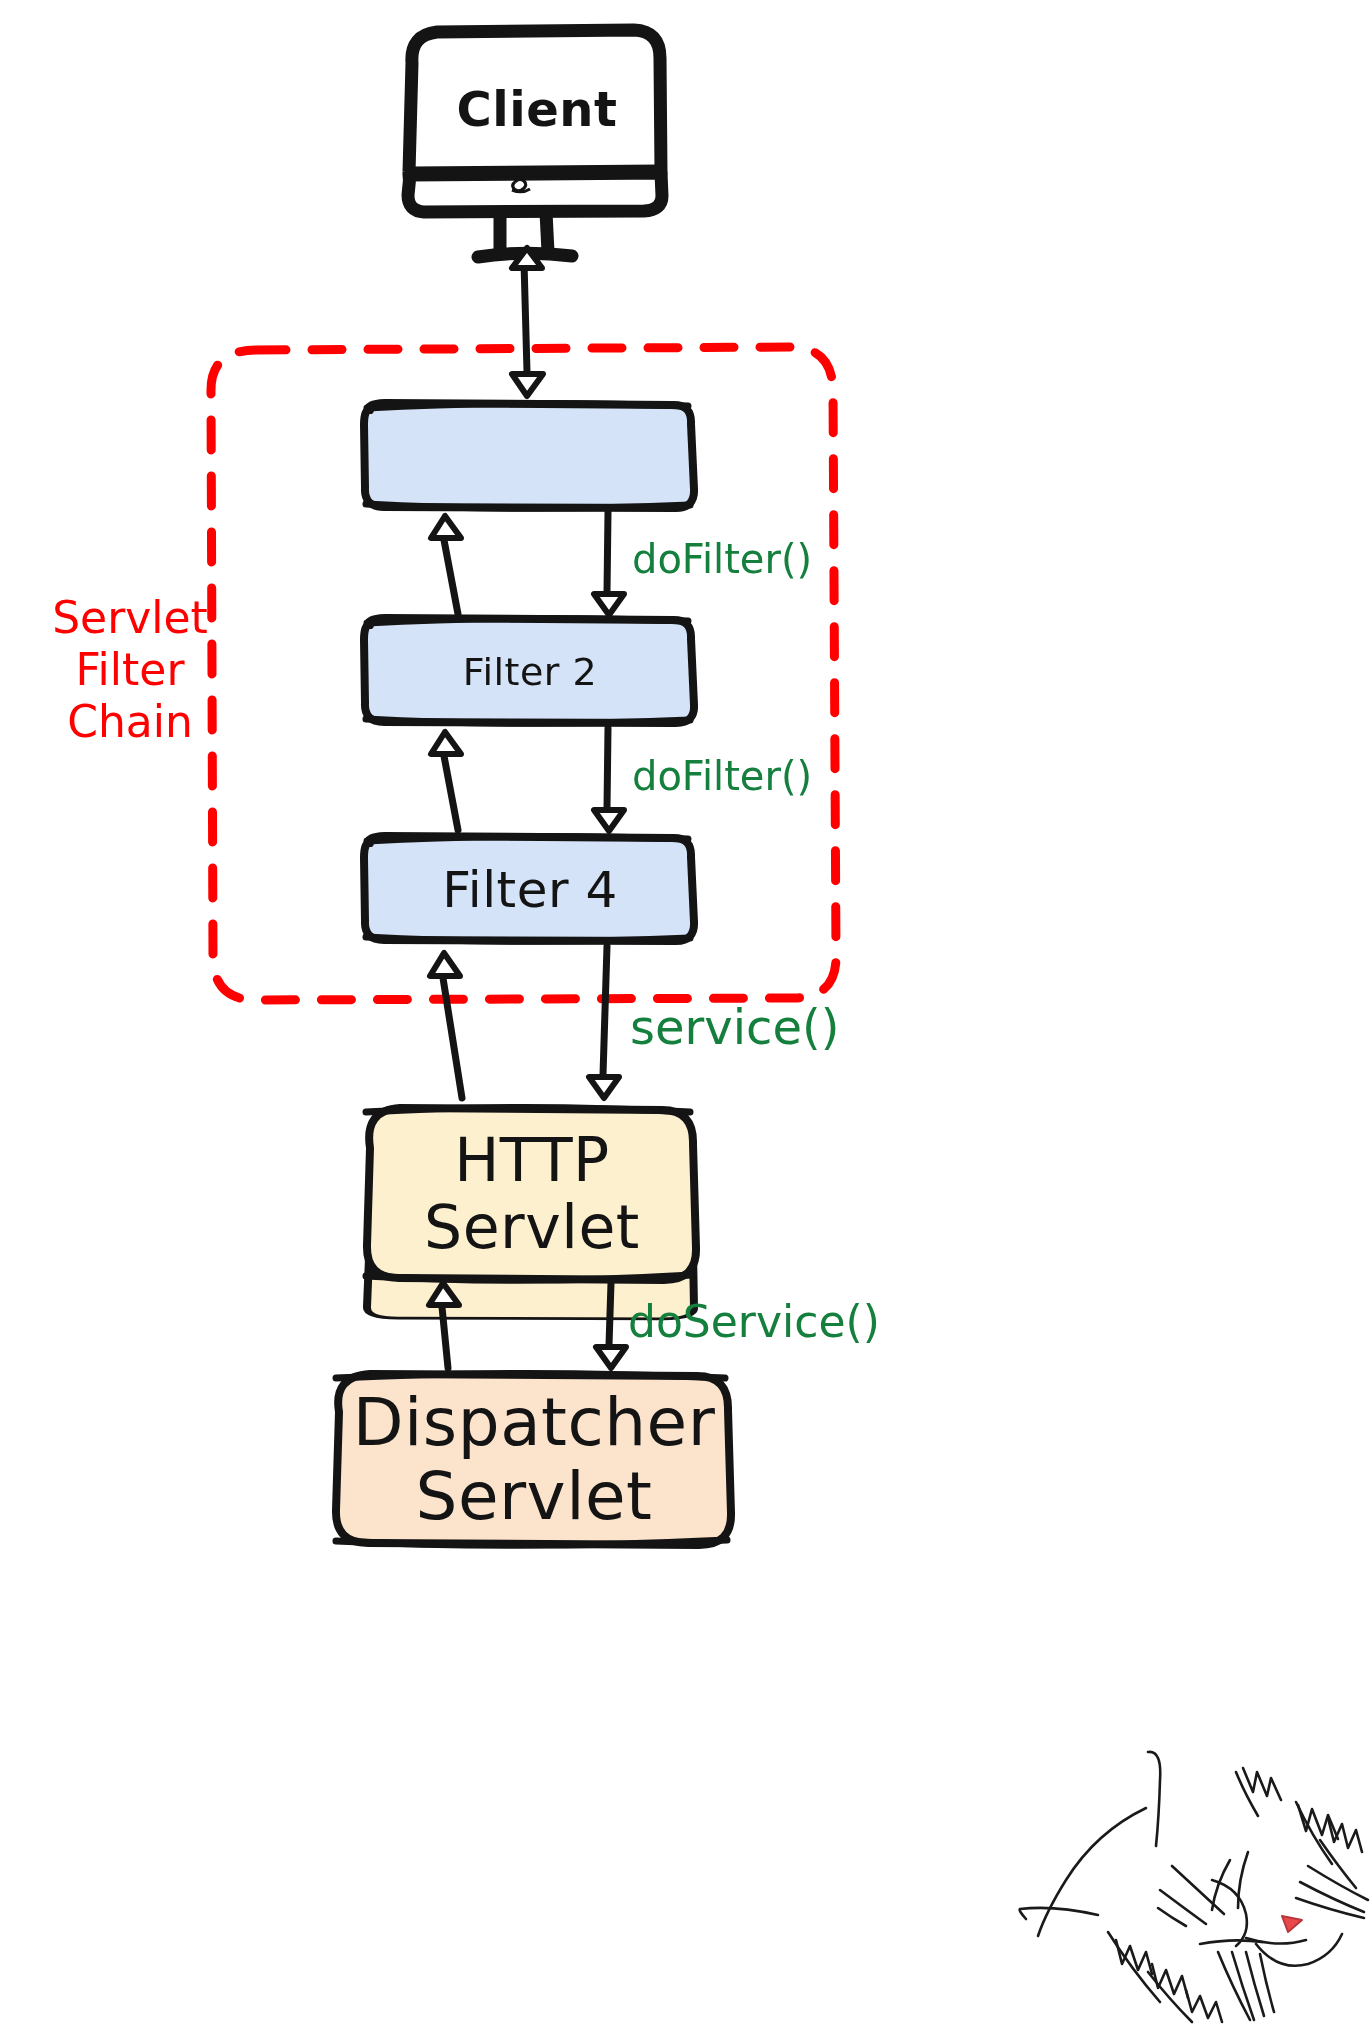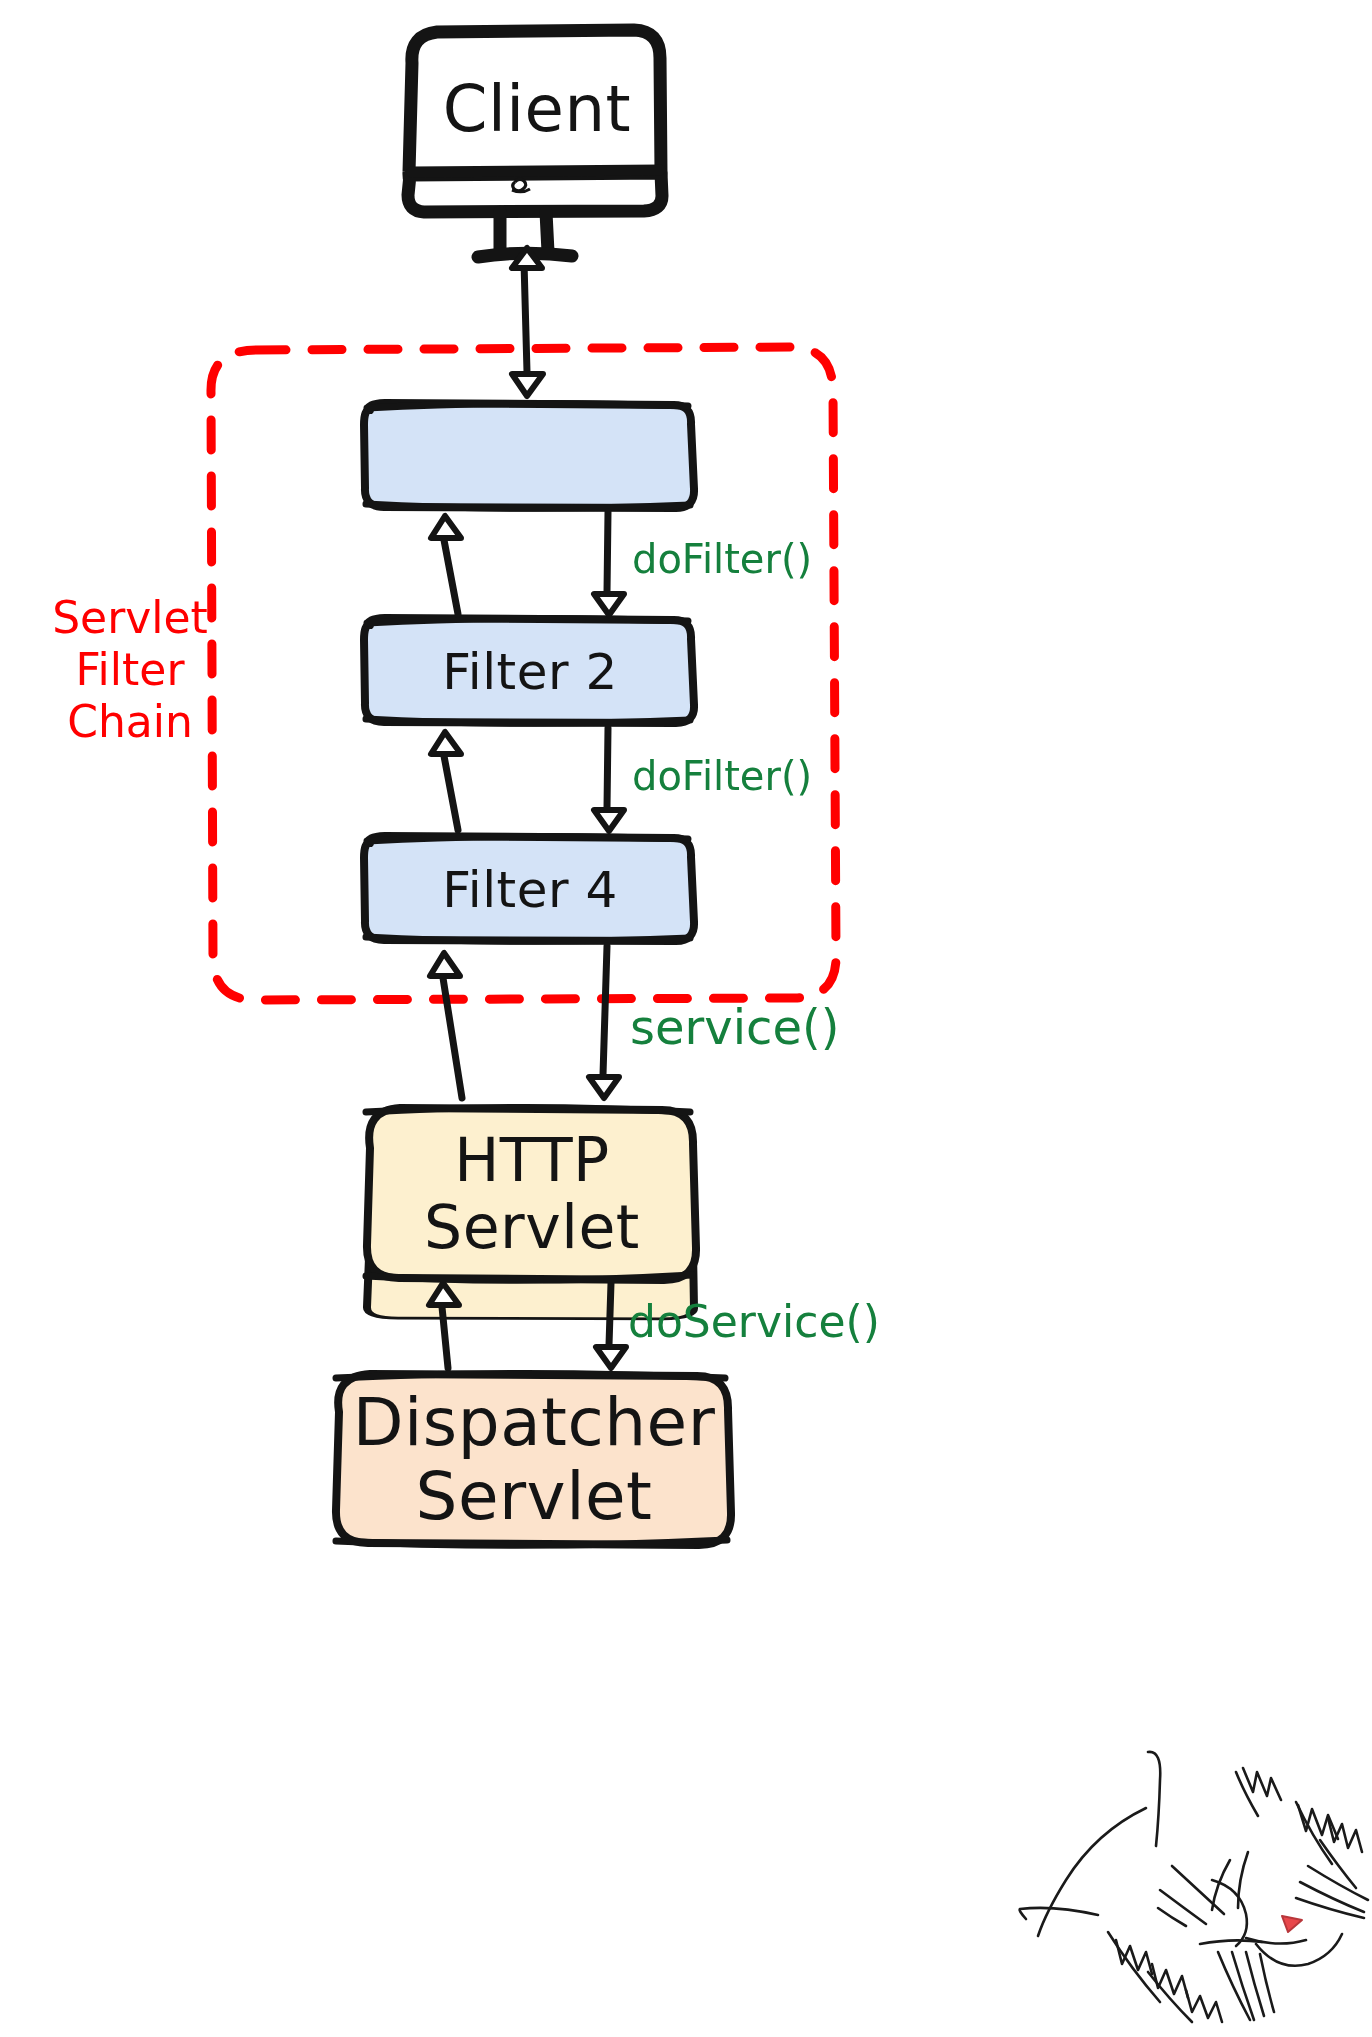--- a/index.html
+++ b/index.html
@@ -218,24 +218,24 @@
 
       <path d="M1116 1940 l6 24 l8 -18 l8 24 l8 -18 l6 22"></path>
       <path d="M1152 1964 l6 24 l8 -18 l8 24 l8 -18 l6 22"></path>
       <path d="M1186 1990 l6 22 l8 -16 l8 22 l8 -16 l6 20"></path>
       <path d="M1108 1932 q24 38 52 70"></path>
       <path d="M1148 1972 q22 28 44 50"></path>
     </g>
 
   </svg>
 
-  <div class="node-label" style="left:412px; top:60px; width:250px; height:100px; font-size:64px;">Client</div>
-
-
-  <div class="node-label" style="left:366px; top:622px; width:328px; height:100px; font-size:50px;">Filter 2</div>
+  <div class="node-label" style="left:412px; top:60px; width:250px; height:100px; font-size:48px;font-weight:bold;">Client</div>
+
+
+  <div class="node-label" style="left:366px; top:622px; width:328px; height:100px; font-size:38px;">Filter 2</div>
 
   <div class="node-label" style="left:366px; top:840px; width:328px; height:100px; font-size:50px;">Filter 4</div>
 
   <div class="node-label" style="left:368px; top:1110px; width:328px; height:168px; font-size:60px;">HTTP
 Servlet</div>
 
   <div class="node-label" style="left:338px; top:1378px; width:392px; height:164px; font-size:66px;">Dispatcher
 Servlet</div>
 
   <div class="group-label" style="left:24px; top:592px; width:212px; font-size:44px;">Servlet

